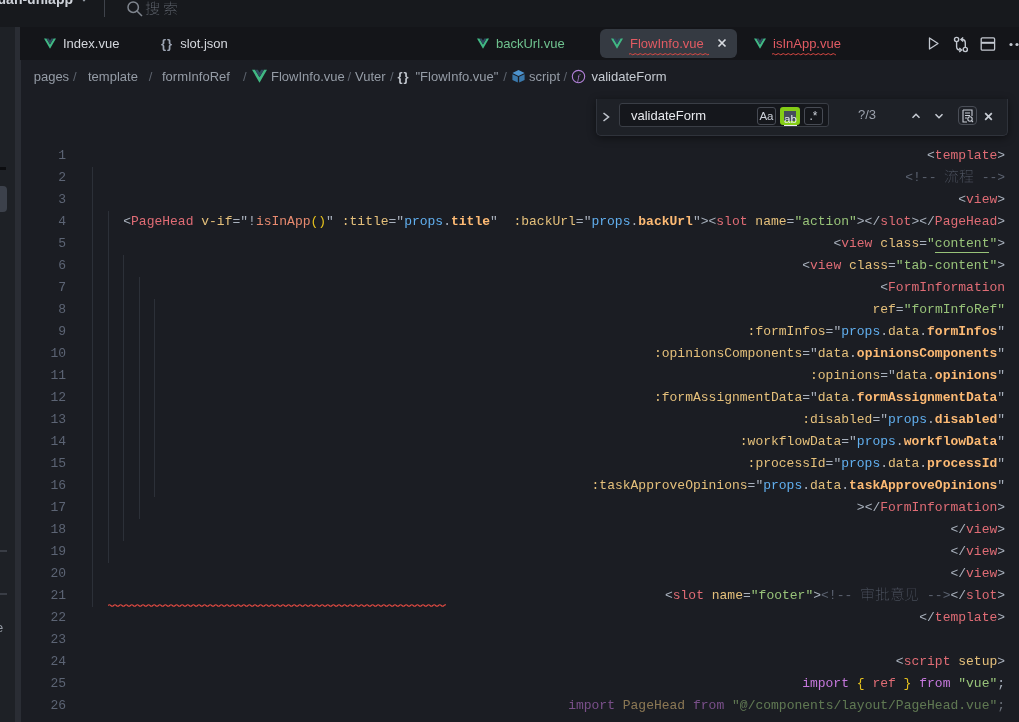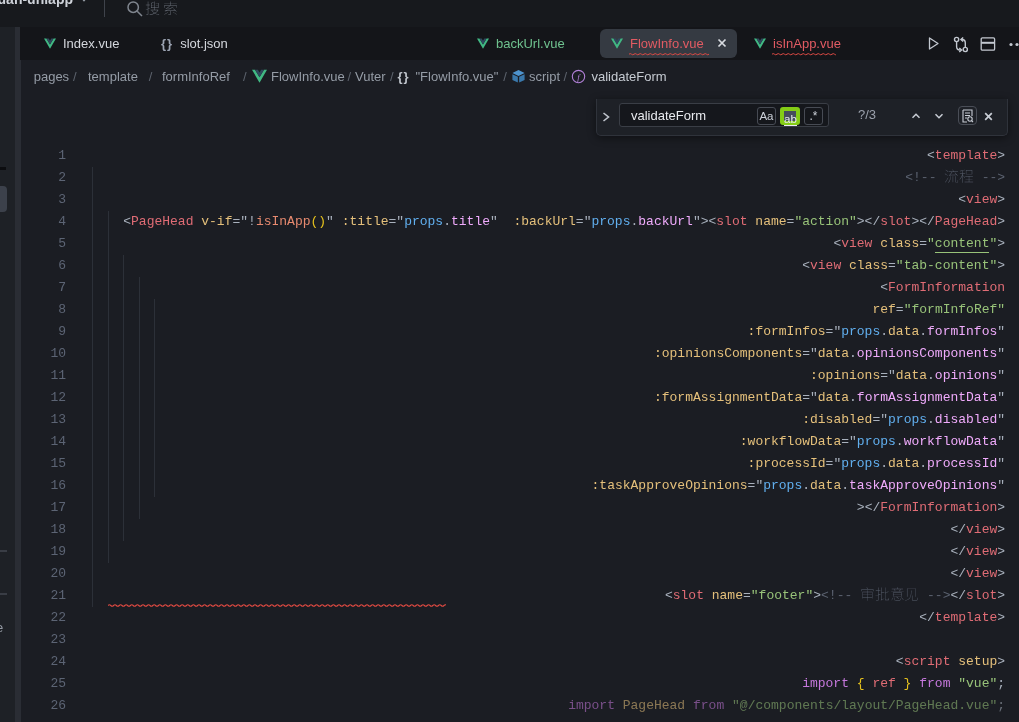--- a/index.html
+++ b/index.html
@@ -8,21 +8,21 @@
 #tabbar{left:20px;top:27px;width:999px;height:33px;background:#141519;}
 #sidebar{left:0;top:27px;width:15px;height:695px;background:#1e2126;}
 #sash{left:15px;top:27px;width:6px;height:695px;background:#2a2d34;}
 #crumbs{left:21px;top:60px;width:998px;height:32px;background:#1b1d23;color:#959ca6;font-size:13px;}
 #editor{left:21px;top:92px;width:998px;height:630px;background:#1b1d23;}
 .code{font-family:"Liberation Mono",monospace;font-size:13px;line-height:22px;white-space:pre;}
 #gutter{position:absolute;left:0px;top:53px;width:45px;text-align:right;color:#5c6474;}
 #lines{position:absolute;left:71px;top:53px;}
 #lines > div{height:22px;text-align:right;}
 .p{color:#a9b1bd}.t{color:#e06c75}.a{color:#e5c07b}.s{color:#98c379}.b{color:#61afef}
-.m{color:#f0abfc;font-weight:normal}.f{color:#e78a6f}.g{color:#e5c11d}.k{color:#c678dd}
+.m{color:#fdba74;font-weight:bold}.f{color:#e78a6f}.g{color:#e5c11d}.k{color:#c678dd}
 .c{color:#5b6270}.dim{opacity:.55}
 .ul{border-bottom:1px solid #98c379;padding-bottom:0.5px}
 .guide{position:absolute;width:1px;background:#2c3038;}
 .tab{position:absolute;top:32px;height:22px;line-height:23px;font-size:13px;white-space:nowrap;}
 svg.cjk path{}
 </style></head><body>
 <div id="w">
 <div class="abs" id="titlebar">
       <div class="abs" style="left:-11px;top:-9px;font-size:14px;font-weight:bold;color:#ced2d9">duan-uniapp</div>
       <svg class="abs" style="left:79px;top:-6px" width="10" height="9" viewBox="0 0 10 9">

